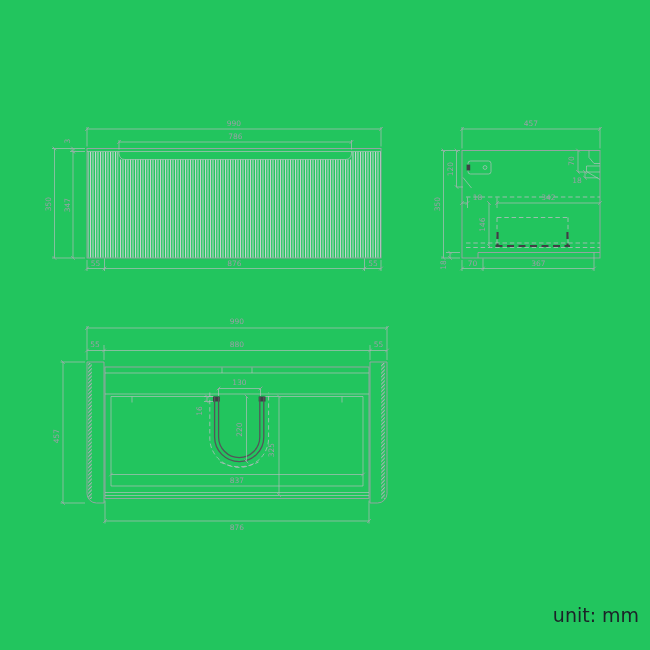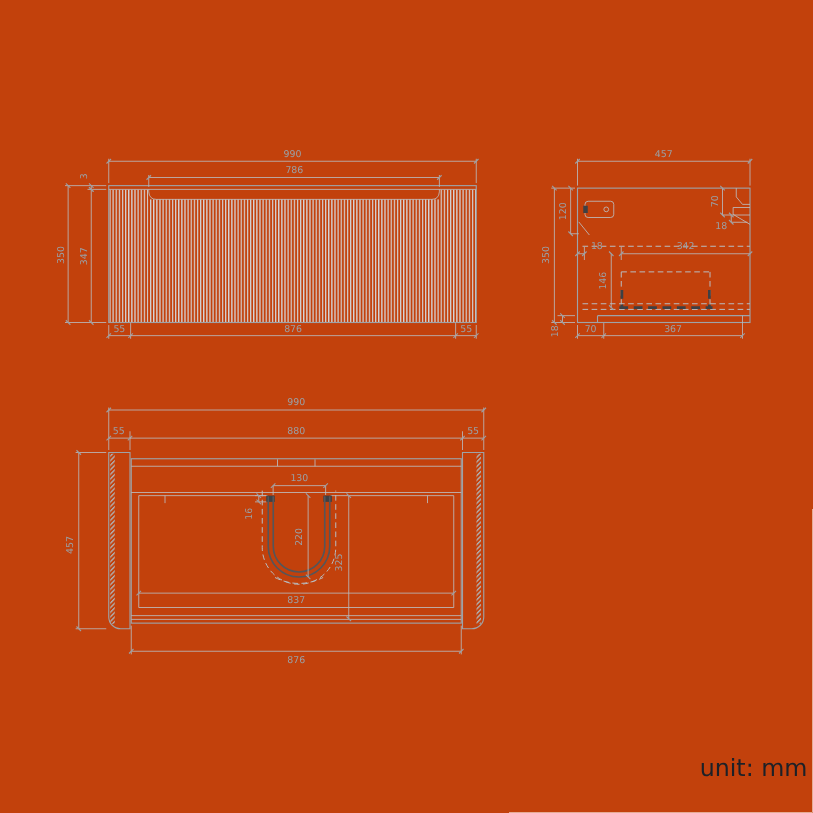--- a/index.html
+++ b/index.html
@@ -1,26 +1,26 @@
 <!DOCTYPE html>
 <html><head>
 <meta charset="utf-8">
 <style>
   html,body{margin:0;padding:0;background:#ffffff;}
-  .stage{position:relative;width:650px;height:650px;background:#c2410c;overflow:hidden;
+  .stage{position:relative;width:650px;height:650px;background:#22c55e;overflow:hidden;
          font-family:"DejaVu Sans", sans-serif;}
   svg{position:absolute;left:0;top:0;}
   .ol  {stroke:#9ea3a8;stroke-width:.9;fill:none;}
   .tn  {stroke:#bdc1c5;stroke-width:.65;fill:none;}
   .dm  {stroke:#b9bdc1;stroke-width:.65;fill:none;}
   .dsh {stroke:#b9bdc1;stroke-width:.8;fill:none;stroke-dasharray:4.5 2.8;}
   .dkd {stroke:#3e4044;stroke-width:2.2;fill:none;stroke-dasharray:7 4.5;}
   .dk  {stroke:#54565a;stroke-width:1.3;fill:none;}
   text.dt{fill:#9aa0a6;font-size:7.5px;font-family:"DejaVu Sans",sans-serif;text-anchor:middle;}
-  .unit-label{position:absolute;left:546px;top:604px;width:100px;text-align:right;
+  .unit-label{position:absolute;left:546px;top:604px;width:100px;text-align:center;
       font-size:19px;color:#1c2128;font-weight:500;font-family:"DejaVu Sans",sans-serif;}
 </style>
 </head>
 <body>
 
 <div class="stage">
 <svg width="650" height="650" viewBox="0 0 650 650">
   <defs>
     <marker id="tk" markerWidth="8" markerHeight="8" refX="4" refY="4" orient="auto" markerUnits="userSpaceOnUse">
       <path d="M2.2,5.8 L5.8,2.2" stroke="#9aa0a6" stroke-width="0.9" fill="none"></path>

